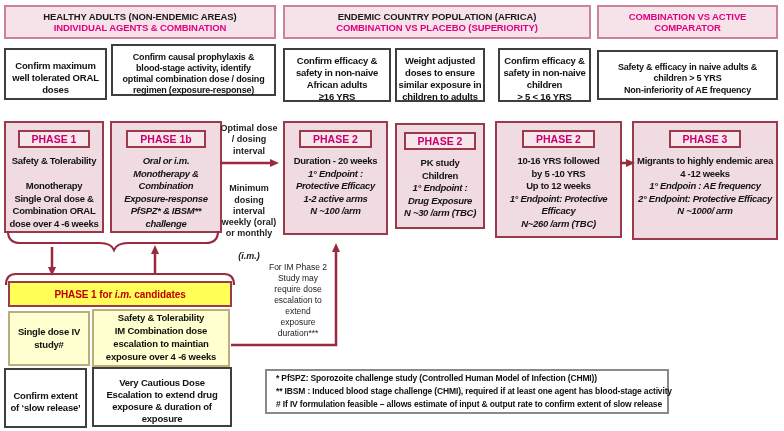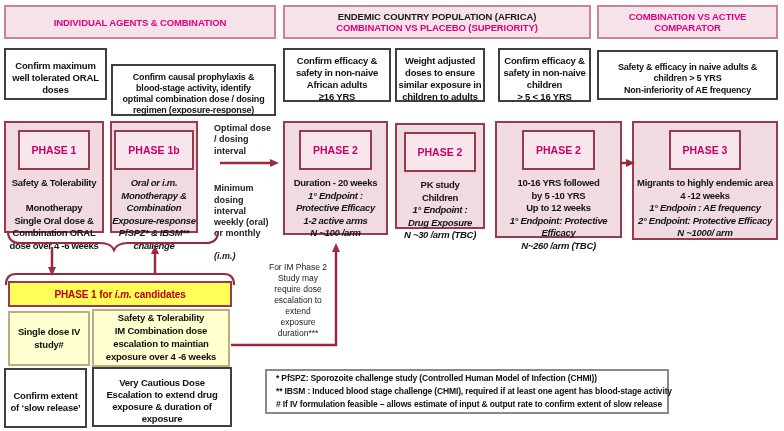--- a/index.html
+++ b/index.html
@@ -11,60 +11,61 @@
        align-items:center;justify-content:center;text-align:center;}
   .txt{white-space:pre-line;}
   .pink-header{background:#f6e2e9;border:2px solid #c9849b;}
   .h-title{font-size:9.5px;font-weight:bold;color:#1a1a1a;letter-spacing:-0.1px;}
   .h-sub{font-size:9.5px;font-weight:bold;color:#e0007f;letter-spacing:-0.1px;}
   .white-box{background:#ffffff;border:2px solid #3f3f3f;}
   .white-box .txt{font-size:9.5px;font-weight:bold;line-height:1.25;letter-spacing:-0.2px;color:#111;margin-top:8px;}
   .fs9 .txt{font-size:9px;}
   .phase-box{background:#f1dbe2;border:2px solid #9a3a4a;justify-content:flex-start;padding-top:7px;}
   .phase-label{border:2px solid #9a3a4a;background:#f7e7ec;color:#c9006b;font-weight:bold;
-               font-size:10.5px;padding:12px 12px;margin-bottom:7px;white-space:nowrap;}
+               font-size:10.5px;padding:1px 12px;margin-bottom:7px;white-space:nowrap;}
   .phase-body{font-weight:bold;font-size:9.5px;line-height:1.32;letter-spacing:-0.3px;color:#141414;
               white-space:pre-line;}
   .italic{font-style:italic;}
-  .note{position:absolute;font-size:9px;font-weight:600;line-height:1.25;color:#222;
+  .note{position:absolute;font-size:9px;font-weight:600;line-height:1.25;text-align:center;color:#222;
         white-space:pre-line;}
   .im-note{position:absolute;font-size:8.5px;font-weight:500;line-height:1.3;text-align:center;color:#222;
         white-space:pre-line;}
   .yellow-main{background:#ffff57;border:2px solid #9a3a4a;}
   .yellow-main .txt{font-size:10px;font-weight:bold;color:#c00000;white-space:pre-wrap;letter-spacing:-0.1px;}
   .yellow-soft{background:#ffffd0;border:2px solid #b9ae7c;}
   .yellow-soft .txt{font-size:9.5px;font-weight:bold;line-height:1.35;letter-spacing:-0.2px;color:#111;}
   .footnote-box{background:#ffffff;border:2px solid #8a8a8a;align-items:flex-start;justify-content:center;
                 text-align:left;padding:3px 9px;}
   .footnote-line{font-size:8.5px;font-weight:bold;letter-spacing:-0.15px;line-height:1.55;color:#111;
                  white-space:pre;}
   svg.overlay{position:absolute;left:0;top:0;pointer-events:none;}
 </style>
 </head>
 <body>
 
 <div id="diagram">
 
   <div class="box pink-header" style="left:4px;top:5px;width:272px;height:34px">
+    <div class="h-title">HEALTHY ADULTS (NON-ENDEMIC AREAS)</div>
     <div class="h-sub">INDIVIDUAL AGENTS &amp; COMBINATION</div>
   </div>
   <div class="box pink-header" style="left:283px;top:5px;width:308px;height:34px">
     <div class="h-title">ENDEMIC COUNTRY POPULATION (AFRICA)</div>
     <div class="h-sub">COMBINATION VS PLACEBO (SUPERIORITY)</div>
   </div>
   <div class="box pink-header" style="left:597px;top:5px;width:181px;height:34px">
     <div class="h-sub">COMBINATION VS ACTIVE COMPARATOR</div>
   </div>
 
   <div class="box white-box" style="left:4px;top:48px;width:103px;height:52px">
     <div class="txt">Confirm maximum
 well tolerated ORAL
 doses</div>
   </div>
-  <div class="box white-box fs9" style="left:111px;top:64px;width:165px;height:52px">
+  <div class="box white-box fs9" style="left:111px;top:44px;width:165px;height:52px">
     <div class="txt">Confirm causal prophylaxis &amp;
 blood-stage activity, identify
 optimal combination dose / dosing
 regimen (exposure-response)</div>
   </div>
   <div class="box white-box" style="left:283px;top:48px;width:108px;height:54px">
     <div class="txt">Confirm efficacy &amp;
 safety in non-naive
 African adults
 ≥16 YRS</div>
@@ -89,21 +90,21 @@
 
   <div class="box phase-box" style="left:4px;top:121px;width:100px;height:112px">
     <div class="phase-label">PHASE 1</div>
     <div class="phase-body">Safety &amp; Tolerability
 
 Monotherapy
 Single Oral dose &amp;
 Combination ORAL
 dose over 4 -6 weeks</div>
   </div>
-  <div class="box phase-box" style="left:110px;top:121px;width:88px;height:112px">
+  <div class="box phase-box" style="left:110px;top:121px;width:112px;height:112px">
     <div class="phase-label">PHASE 1b</div>
     <div class="phase-body italic">Oral or i.m.
 Monotherapy &amp;
 Combination
 Exposure-response
 PfSPZ* &amp; IBSM**
 challenge</div>
   </div>
 
   <div class="note" style="left:214px;top:123px;width:70px">Optimal dose

